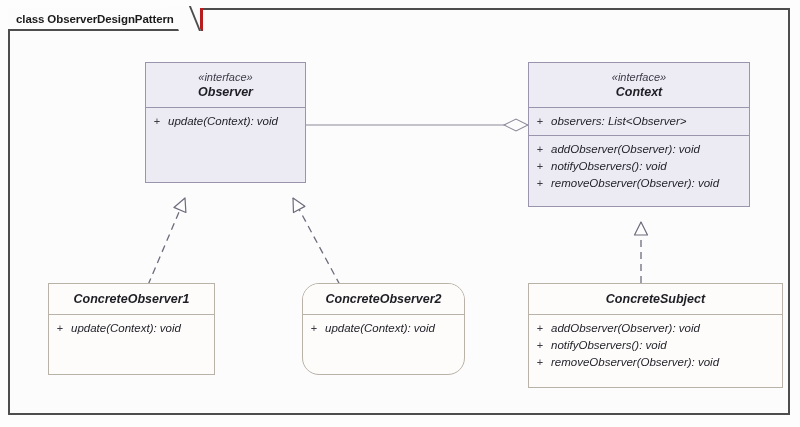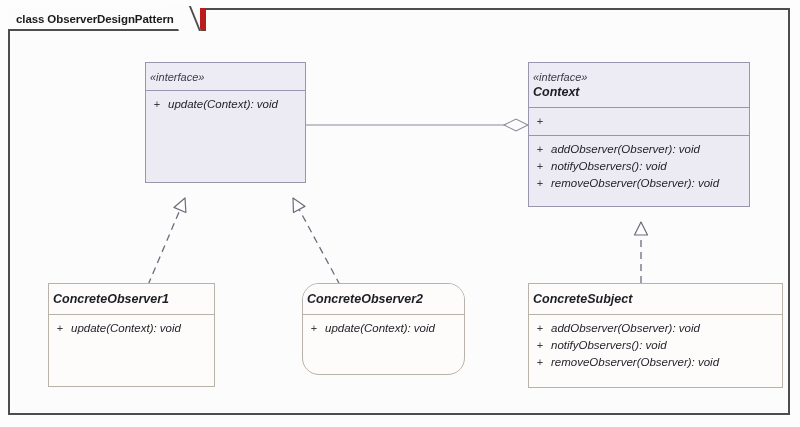--- a/index.html
+++ b/index.html
@@ -36,21 +36,21 @@
     background: #fcfcfc;
   }
 
   .frame-tab {
     position: absolute;
     left: 8px;
     top: 8px;
     height: 23px;
     box-sizing: border-box;
     background: #fcfcfc;
-    border-right: 6px solid #b91c1c;
+    border-right: 3px solid #b91c1c;
     border-bottom: 2px solid #4d4d4d;
     display: flex;
     align-items: center;
     padding: 0 26px 0 8px;
     z-index: 4;
   }
   .frame-tab .tab-skew {
     position: absolute;
     right: -1px;
     top: -2px;
@@ -94,21 +94,21 @@
     background: #ecebf4;
     border-color: #9a95ad;
   }
   .umlbox.concrete {
     background: #fdfcfa;
     border-color: #b9b2a8;
   }
 
   .box-header {
     box-sizing: border-box;
-    text-align: left;
+    text-align: center;
     padding: 7px 4px 6px 4px;
   }
   .umlbox.iface .box-header { background: #edecf5; }
   .umlbox.concrete .box-header { background: #fdfcfa; }
 
   .stereotype {
     font-size: 11px;
     font-style: italic;
     color: #3a3a46;
     line-height: 14px;
@@ -184,56 +184,58 @@
     </g>
 
     <g>
       <path d="M 641 283 L 641 222" fill="none" stroke="#6f6b7d" stroke-width="1.3" stroke-dasharray="7 5" marker-end="url(#hollow-triangle)"></path>
     </g>
   </svg>
 
   <div class="umlbox iface" style="left:145px; top:62px; width:161px; height:121px;">
     <div class="box-header">
       <div class="stereotype">«interface»</div>
+      <div class="classname">Observer</div>
     </div>
     <div class="compartment">
       <div class="member">
         <span class="vis">+</span>
         <span class="sig">update(Context): void</span>
       </div>
     </div>
   </div>
 
   <div class="umlbox iface" style="left:528px; top:62px; width:222px; height:145px;">
     <div class="box-header">
       <div class="stereotype">«interface»</div>
       <div class="classname">Context</div>
     </div>
     <div class="compartment">
       <div class="member">
         <span class="vis">+</span>
+        <span class="sig">observers: List&lt;Observer&gt;</span>
       </div>
     </div>
     <div class="compartment">
       <div class="member">
         <span class="vis">+</span>
         <span class="sig">addObserver(Observer): void</span>
       </div>
       <div class="member">
         <span class="vis">+</span>
         <span class="sig">notifyObservers(): void</span>
       </div>
       <div class="member">
         <span class="vis">+</span>
         <span class="sig">removeObserver(Observer): void</span>
       </div>
     </div>
   </div>
 
-  <div class="umlbox concrete" style="left:48px; top:283px; width:167px; height:104px;">
+  <div class="umlbox concrete" style="left:48px; top:283px; width:167px; height:92px;">
     <div class="box-header">
       <div class="classname">ConcreteObserver1</div>
     </div>
     <div class="compartment">
       <div class="member">
         <span class="vis">+</span>
         <span class="sig">update(Context): void</span>
       </div>
     </div>
   </div>

